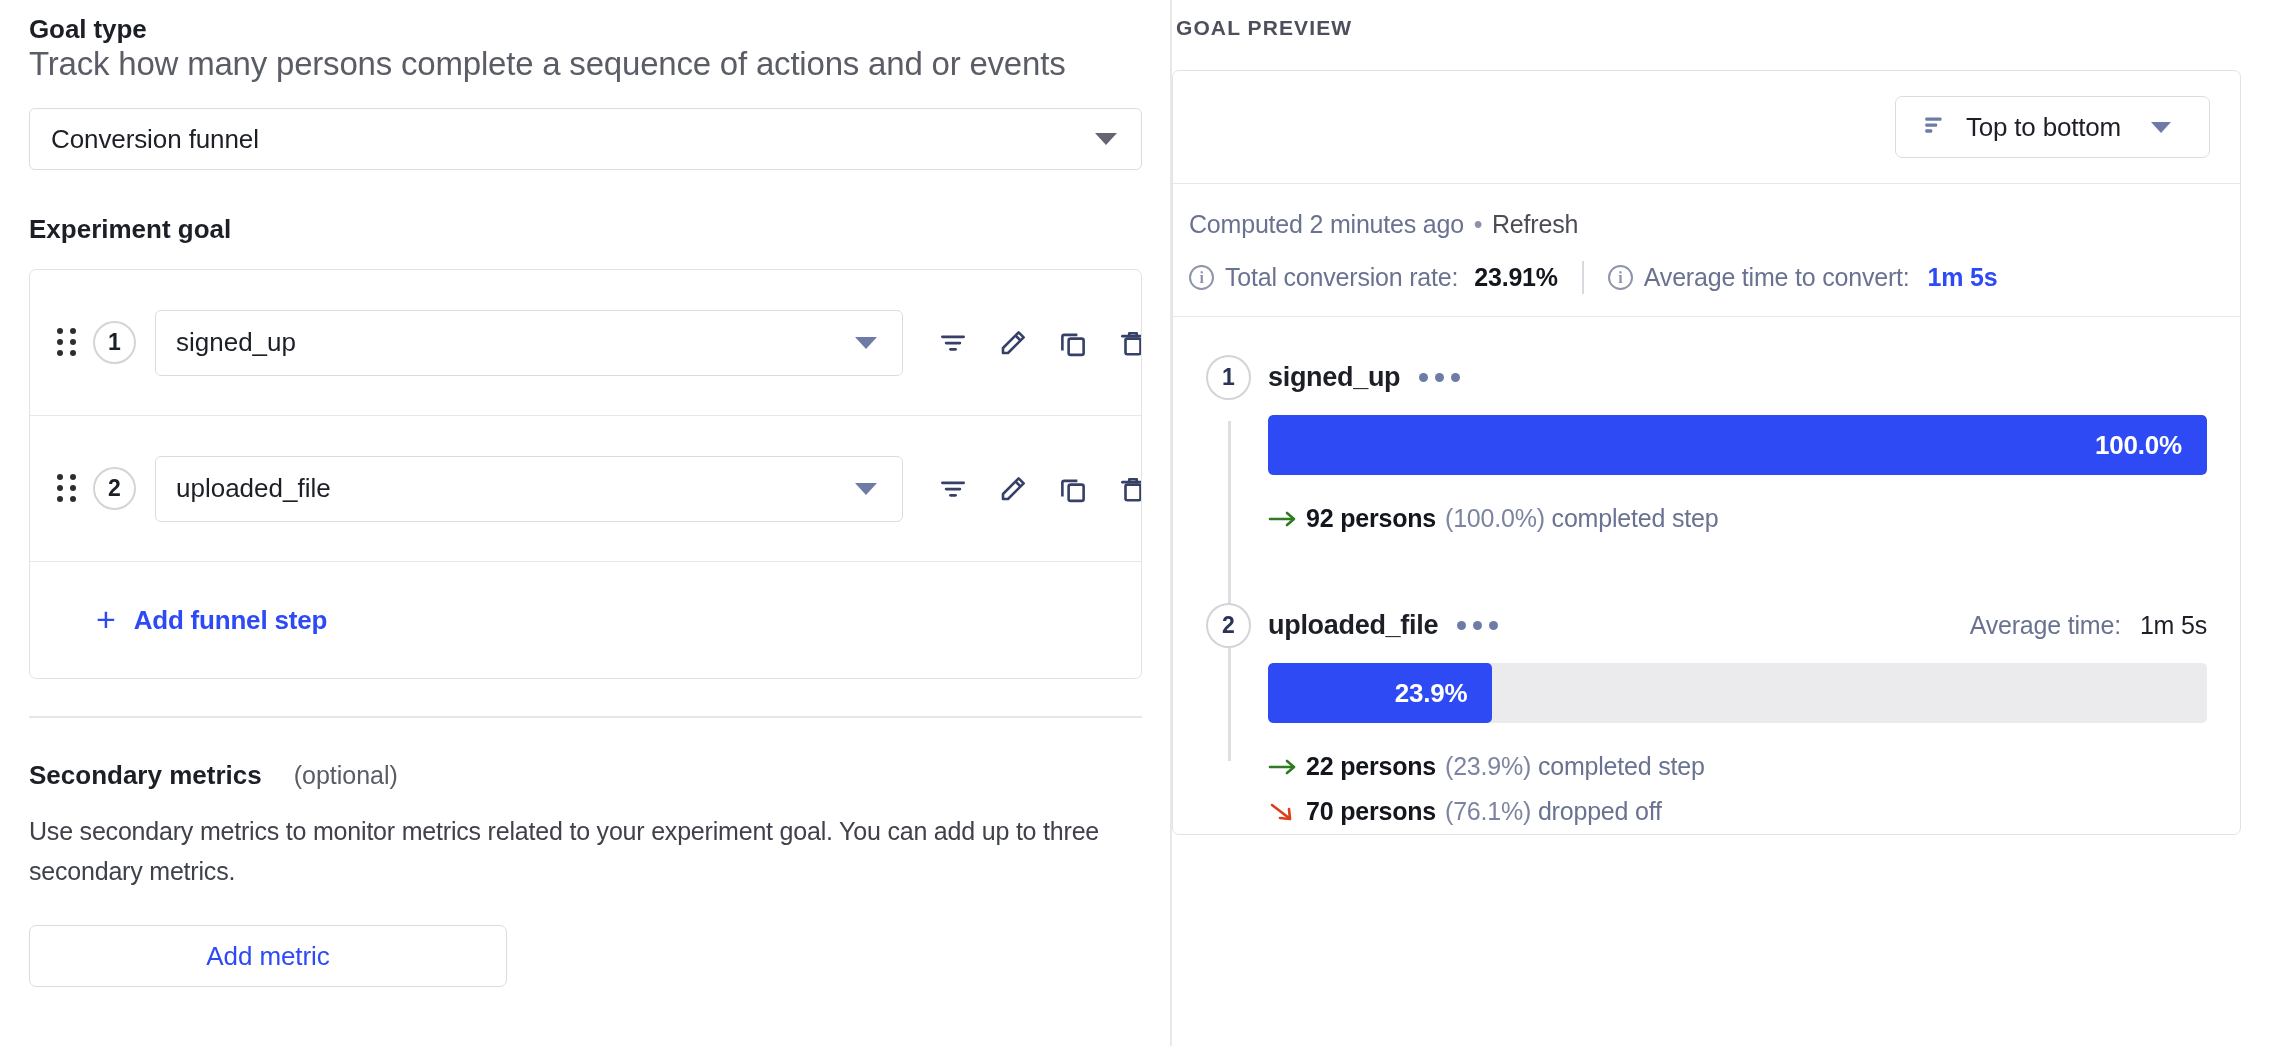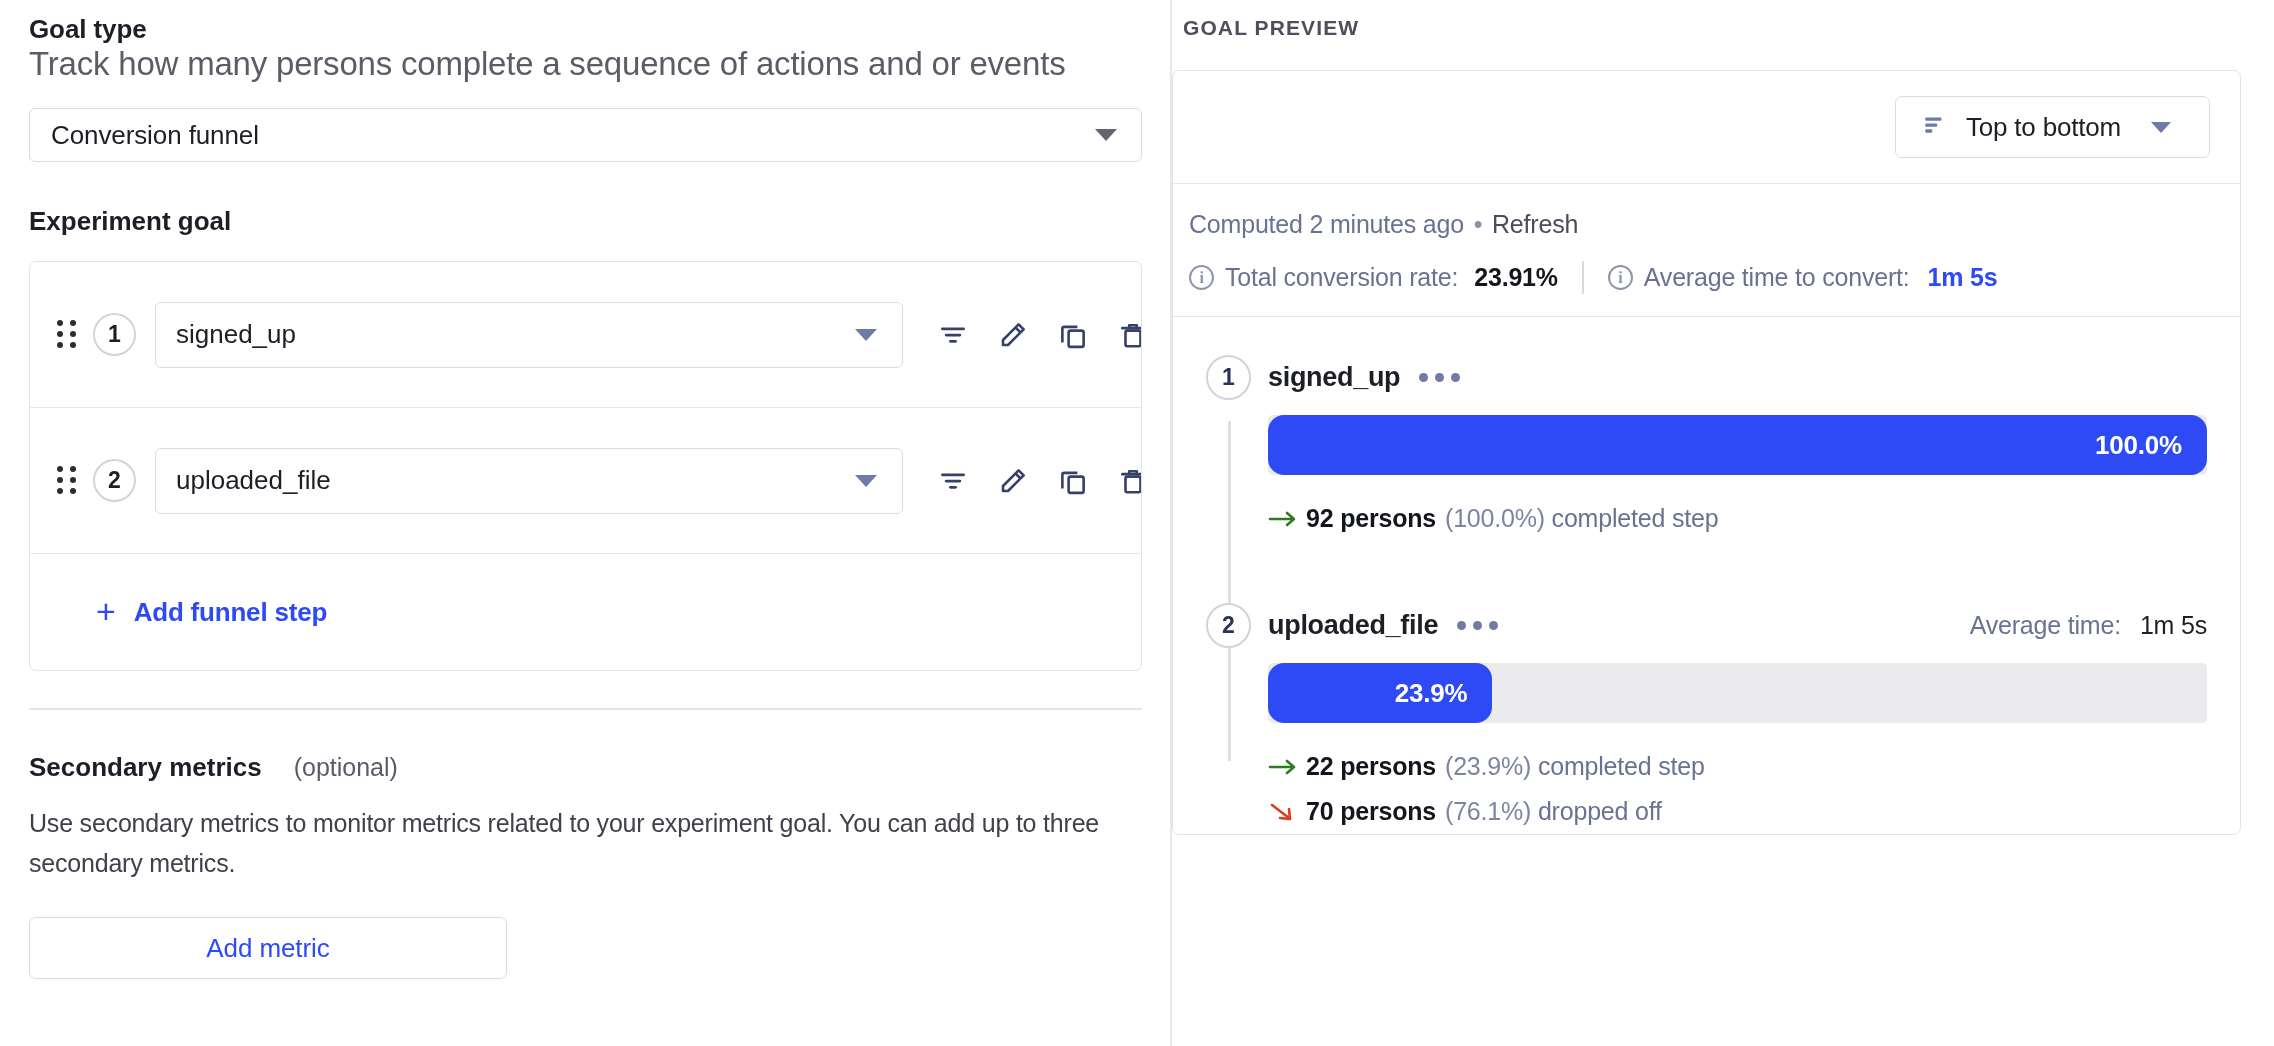--- a/index.html
+++ b/index.html
@@ -39,21 +39,21 @@
   .section-desc {
     font-size: 33px;
     color: #5a5c66;
     letter-spacing: -0.2px;
   }
 
   
   .goal-select {
     margin-top: 25px;
     width: 1113px;
-    height: 54px;
+    height: 62px;
     border: 1.5px solid #dcdce0;
     border-radius: 6px;
     background: #ffffff;
     display: flex;
     align-items: center;
     padding: 0 24px 0 21px;
     justify-content: space-between;
     cursor: pointer;
   }
   .goal-select-value {
@@ -223,21 +223,21 @@
     padding: 16px 33px 0 0;
     position: relative;
   }
 
   .preview-label {
     margin-left: 0;
     font-size: 21px;
     font-weight: bold;
     color: #4d505c;
     letter-spacing: 1.1px;
-    padding-left: 11px;
+    padding-left: 4px;
   }
 
   .preview-card {
     margin-top: 30px;
     width: 1069px;
     border: 1.5px solid #e3e3e6;
     border-radius: 7px;
     background: #fff;
     overflow: hidden;
   }
@@ -392,21 +392,21 @@
     margin-right: 33px;
     height: 60px;
     background: #ebebed;
     border-radius: 5px;
     position: relative;
     overflow: hidden;
   }
   .bar-fill {
     height: 100%;
     background: #2d4af5;
-    border-radius: 16px;
+    border-radius: 5px;
     display: flex;
     align-items: center;
     justify-content: flex-end;
     padding-right: 25px;
   }
   .bar-pct {
     color: #ffffff;
     font-size: 26px;
     font-weight: bold;
     letter-spacing: -0.2px;

